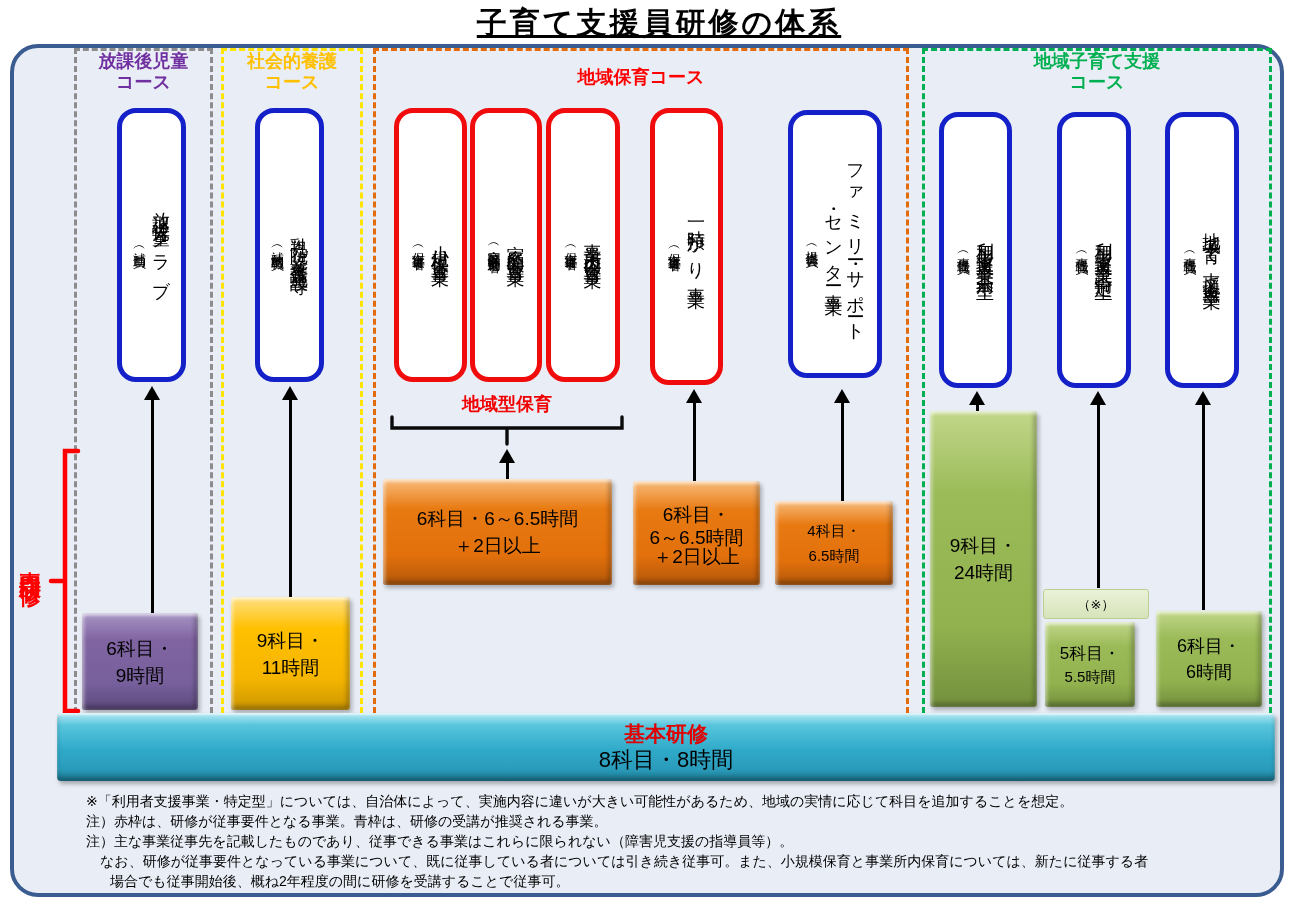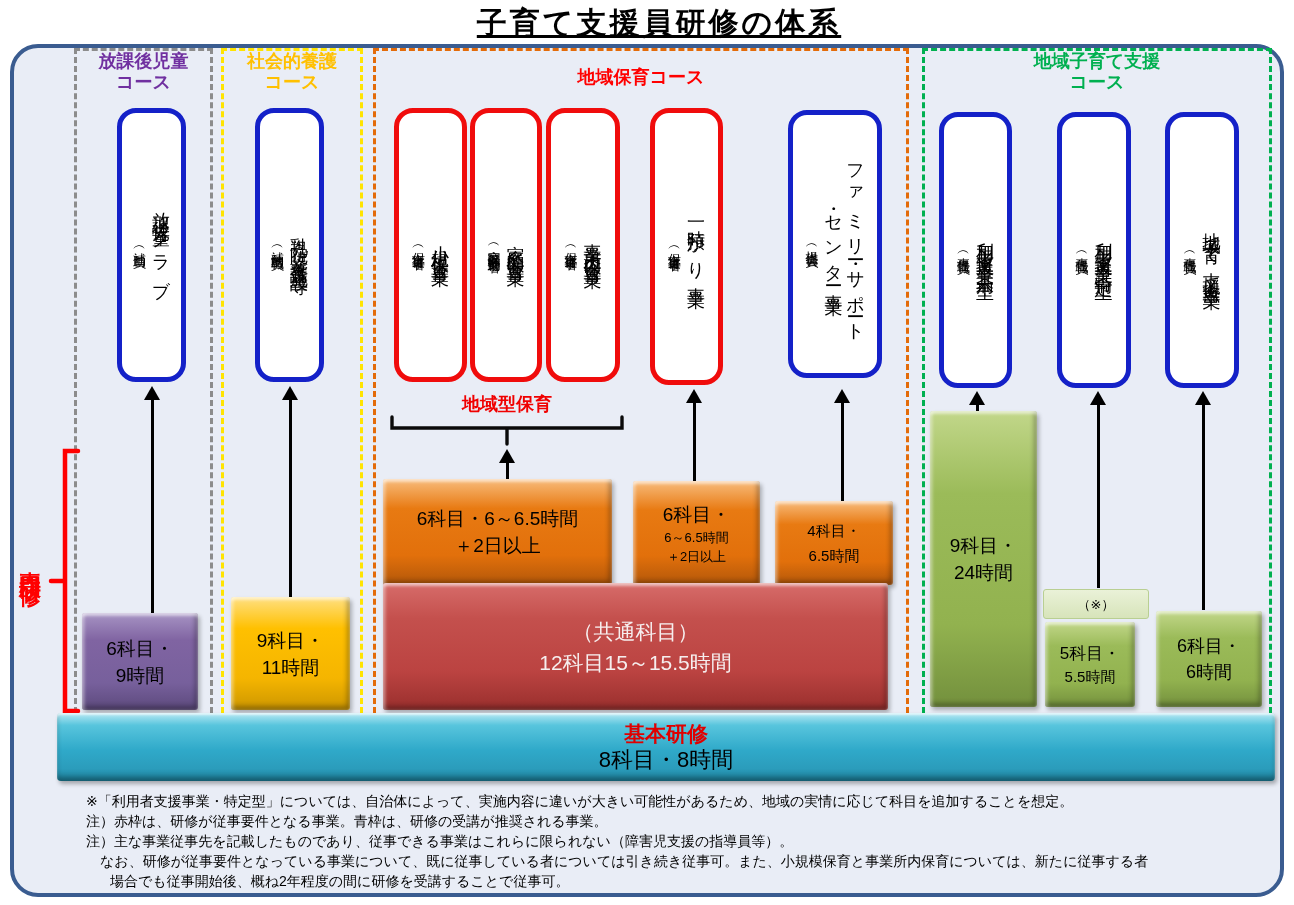--- a/index.html
+++ b/index.html
@@ -41,21 +41,21 @@
                    inset -3px -4px 5px rgba(0,0,0,.30),2px 3px 4px rgba(0,0,0,.28);
         font-size:19px;line-height:27px;}
   .tb-purple{background:linear-gradient(180deg,#a794c4 0%,#8064a2 28%,#77609c 72%,#5c497c 100%);}
   .tb-yellow{background:linear-gradient(180deg,#ffe083 0%,#ffc000 28%,#f5b500 72%,#cc9600 100%);}
   .tb-orange{background:linear-gradient(180deg,#f8bc7c 0%,#e87a12 28%,#e2700b 72%,#b2570a 100%);}
   .tb-red{background:linear-gradient(180deg,#d76c6a 0%,#c4504d 28%,#bb4341 70%,#992f2d 100%);
           color:#f6eeee;font-size:21px;line-height:31px;}
   .tb-green{background:linear-gradient(180deg,#c2d78a 0%,#9bbb59 28%,#92b24f 72%,#73903d 100%);}
   .tb-lightgreen{background:linear-gradient(180deg,#eaf2d8 0%,#d7e4ba 100%);
                  box-shadow:none;border:1px solid #b9cf92;font-size:13px;}
-  .small2{font-size:13px;line-height:19px;}
+  .small2{font-size:19px;line-height:19px;}
 
   
   .arr{width:16px;}
   .arr::before{content:"";position:absolute;top:0;left:0;width:0;height:0;
                border-left:8px solid transparent;border-right:8px solid transparent;
                border-bottom:14px solid #000;}
   .arr::after{content:"";position:absolute;top:12px;bottom:0;left:6.5px;width:3px;background:#000;}
 
   .bracket-label{text-align:center;font-size:18px;font-weight:bold;color:#f00000;}
 
@@ -186,22 +186,20 @@
 11時間</div>
   <div class="abs tbox tb-orange" style="left:383px;top:479px;width:229px;height:106px;">6科目・6～6.5時間
 ＋2日以上</div>
   <div class="abs tbox tb-orange" style="left:633px;top:481px;width:127px;height:104px;">
     <span class="pre">6科目・</span>
     <span class="pre small2">6～6.5時間
 ＋2日以上</span>
   </div>
   <div class="abs tbox tb-orange" style="left:775px;top:501px;width:118px;height:84px;font-size:15px;line-height:25px;text-align:center;">4科目・
 6.5時間</div>
-  <div class="abs tbox tb-red" style="left:383px;top:583px;width:505px;height:127px;">（共通科目）
-12科目15～15.5時間</div>
   <div class="abs tbox tb-green" style="left:930px;top:411px;width:107px;height:296px;">9科目・
 24時間</div>
   <div class="abs tbox tb-lightgreen" style="left:1043px;top:589px;width:106px;height:30px;">（※）</div>
   <div class="abs tbox tb-green" style="left:1045px;top:622px;width:90px;height:85px;">
     <span style="font-size:17px;line-height:24px;">5科目・</span>
     <span style="font-size:15px;line-height:21px;">5.5時間</span>
   </div>
   <div class="abs tbox tb-green" style="left:1156px;top:611px;width:106px;height:96px;font-size:18px;line-height:26px;">6科目・
 6時間</div>
 

